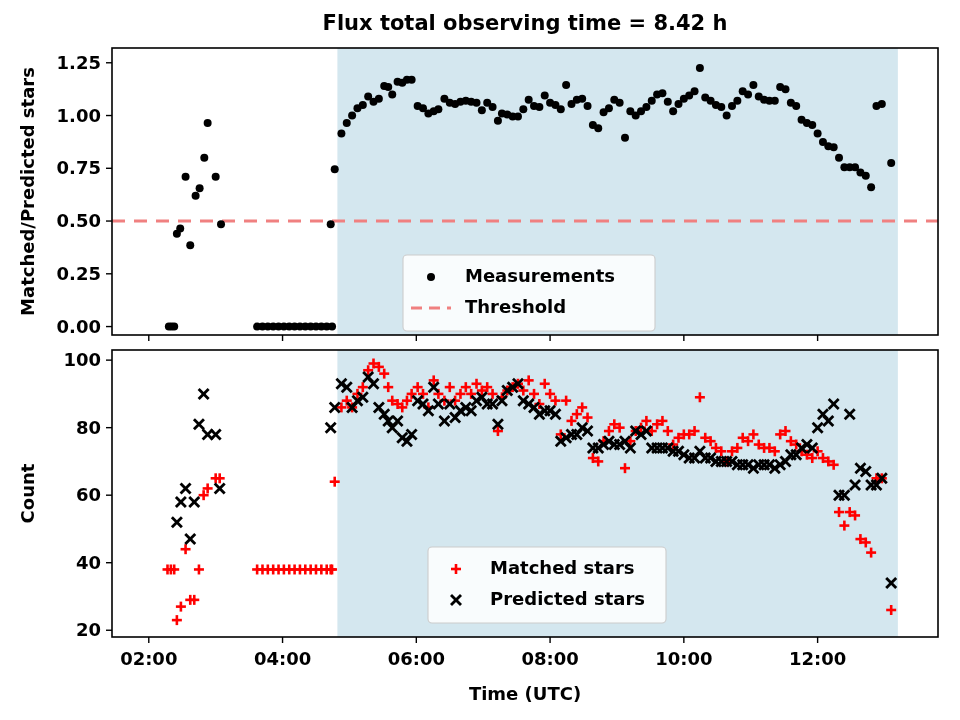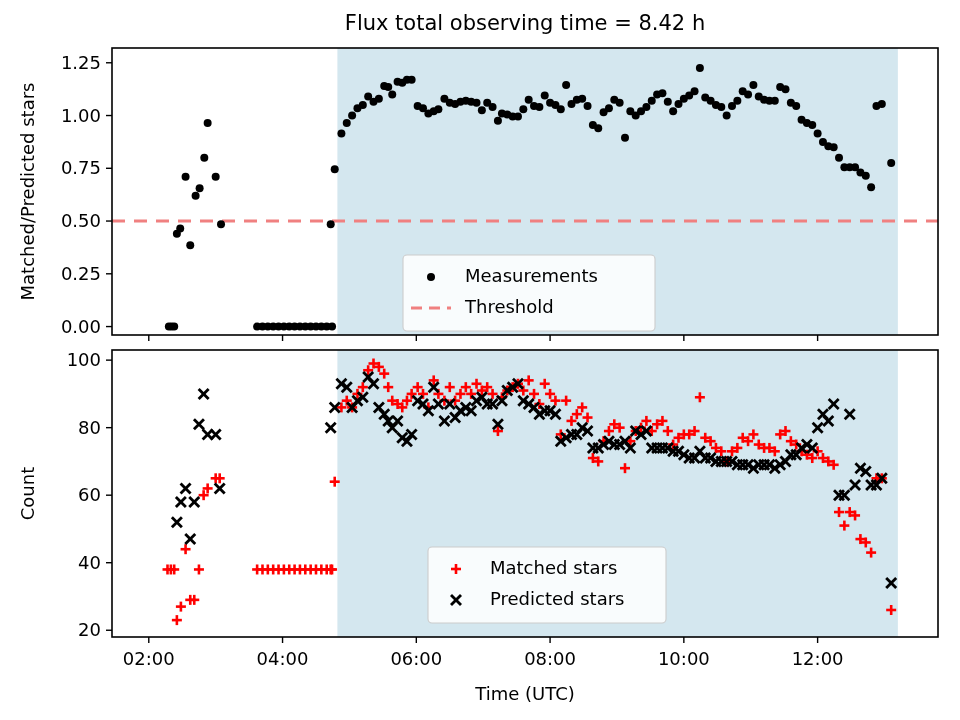--- a/index.html
+++ b/index.html
@@ -1,18 +1,18 @@
 <!DOCTYPE html>
 <html><head>
 <meta charset="utf-8">
 <style>
   html,body{margin:0;padding:0;background:#ffffff;}
   body{width:960px;height:720px;overflow:hidden;
        font-family:"DejaVu Sans","Liberation Sans",sans-serif;}
-  #figure{position:relative;width:960px;height:720px;background:#ffffff;}
+  #figure{position:relative;width:960px;height:720px;background:#ffffff;font-weight:bold;}
   svg{display:block;}
   text{font-family:"DejaVu Sans","Liberation Sans",sans-serif;fill:#000000;}
   .title-text{font-size:21px;text-anchor:middle;}
   .tick-text{font-size:18px;fill:#000000;}
   .axlabel{font-size:18px;text-anchor:middle;}
   .legend-text{font-size:18px;dominant-baseline:middle;}
   .spine{fill:none;stroke:#000000;stroke-width:1.6;}
   .tickmark{stroke:#000000;stroke-width:1.4;}
   .legend-box{fill:#ffffff;fill-opacity:0.85;stroke:#cccccc;stroke-width:1.1;}
 </style>

